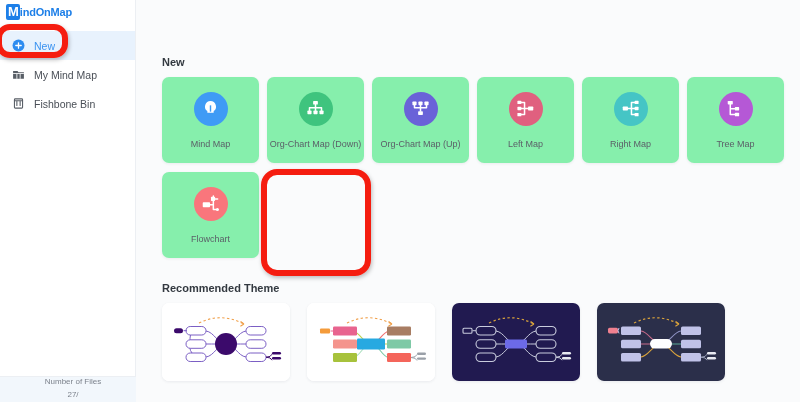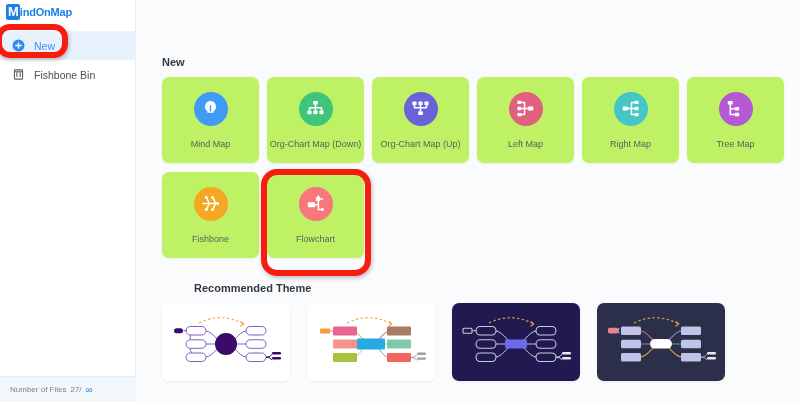--- a/index.html
+++ b/index.html
@@ -45,51 +45,52 @@
   .nav-label { white-space: nowrap; }
 
   .file-counter {
     position: absolute; left: 0; bottom: 0;
     width: 136px; height: 26px;
     background: #f2f7fc;
     display: flex; align-items: center; gap: 4px;
     padding-left: 10px;
     font-size: 8px; color: #7c828c;
     border-top: 1px solid #eceff3;
+    flex-direction: column;
   }
   .file-counter .inf { color: #2d8cf0; font-size: 10px; line-height: 8px; }
 
   
   .main {
     flex: 1; height: 402px; background: #fafbfc;
     padding: 56px 0 0 26px; position: relative; overflow: hidden;
   }
   .section-title {
     font-size: 11px; font-weight: bold; color: #333940;
     margin-bottom: 9px;
   }
   .card-row { display: flex; gap: 8px; }
   .card {
     width: 97px; height: 86px;
-    background: #bef264; border-radius: 7px;
+    background: #86efac; border-radius: 7px;
     box-shadow: 0 1px 3px rgba(30,40,60,0.07);
     display: flex; flex-direction: column;
     align-items: center; justify-content: center;
     cursor: pointer;
   }
   .card-ico {
     width: 34px; height: 34px; border-radius: 50%;
     display: flex; align-items: center; justify-content: center;
     margin-bottom: 13px;
   }
   .card-ico svg { display:block; }
   .card-label { font-size: 9px; color: #5b6068; white-space: nowrap; }
 
   .row2 { margin-top: 9px; }
-  .theme-title { margin-top: 24px; margin-bottom: 9px; margin-left: 32px; }
+  .theme-title { margin-top: 24px; margin-bottom: 9px; }
 
   .theme-row { display: flex; gap: 17px; }
   .theme-card {
     width: 128px; height: 78px; border-radius: 7px;
     box-shadow: 0 1px 3px rgba(30,40,60,0.08);
     overflow: hidden; cursor: pointer; background:#fff;
     position: relative;
   }
   .theme-card svg { display:block; width:100%; height:100%; }
 
@@ -122,20 +123,31 @@
         <span class="nav-ico">
           <svg width="13" height="13" viewBox="0 0 24 24">
               <circle cx="12" cy="12" r="11" fill="#2d8cf0"></circle>
               <rect x="10.8" y="5.8" width="2.4" height="12.4" rx="1.1" fill="#fff"></rect>
               <rect x="5.8" y="10.8" width="12.4" height="2.4" rx="1.1" fill="#fff"></rect>
             </svg>
         </span>
         <span class="nav-label">New</span>
       </div>
 
+      <div class="nav-item">
+        <span class="nav-ico">
+          <svg width="13" height="13" viewBox="0 0 24 24">
+              <path d="M2 5.5h8.2l1.8 2.2H22V20H2z" fill="#585e66"></path>
+              <rect x="2" y="9.2" width="20" height="1.6" fill="#fafbfc"></rect>
+              <rect x="8.2" y="10.8" width="1.6" height="9.2" fill="#fafbfc"></rect>
+              <rect x="14.2" y="10.8" width="1.6" height="9.2" fill="#fafbfc"></rect>
+            </svg>
+        </span>
+        <span class="nav-label">My Mind Map</span>
+      </div>
 
 
 
       <div class="nav-item">
         <span class="nav-ico">
           <svg width="13" height="13" viewBox="0 0 24 24" fill="none" stroke="#585e66" stroke-width="2">
             <rect x="4.5" y="3.5" width="15" height="17" rx="1.5"></rect>
             <path d="M9 8.5v7M15 8.5v7M4.5 6.8h15" stroke-linecap="round"></path>
           </svg>
         </span>
@@ -228,34 +240,20 @@
               <rect x="11.2" y="10.1" width="5.4" height="4.4" rx="0.8" fill="#fff"></rect>
               <rect x="11.2" y="17.4" width="5.4" height="4.4" rx="0.8" fill="#fff"></rect>
             </svg>
         </span>
         <span class="card-label">Tree Map</span>
       </div>
     </div>
 
     <div class="card-row row2">
 
-      <div class="card">
-        <span class="card-ico" style="background:#f5a623">
-          <svg width="19" height="19" viewBox="0 0 24 24" stroke="#fff" stroke-width="1.9" fill="none" stroke-linecap="round">
-            <path d="M2.5 12h19"></path>
-            <path d="M7 4.5L10.5 12M15 4.5L18.5 12M7 19.5L10.5 12M15 19.5L18.5 12"></path>
-            <circle cx="6.6" cy="4.2" r="1.8" fill="#fff" stroke="none"></circle>
-            <circle cx="14.6" cy="4.2" r="1.8" fill="#fff" stroke="none"></circle>
-            <circle cx="6.6" cy="19.8" r="1.8" fill="#fff" stroke="none"></circle>
-            <circle cx="14.6" cy="19.8" r="1.8" fill="#fff" stroke="none"></circle>
-            <circle cx="21" cy="12" r="1.8" fill="#fff" stroke="none"></circle>
-          </svg>
-        </span>
-        <span class="card-label">Fishbone</span>
-      </div>
 
       <div class="card">
         <span class="card-ico" style="background:#f9767c">
           <svg width="19" height="19" viewBox="0 0 24 24">
             <rect x="2.2" y="10.4" width="9.2" height="6.4" rx="0.9" fill="#fff"></rect>
             <path d="M11.4 13.6h4.2M15.6 2.6v17M15.6 6.4h5.4M15.6 19.6h5.4" stroke="#fff" stroke-width="1.9" fill="none" stroke-linecap="round"></path>
             <rect x="12.6" y="3.6" width="5.2" height="5.2" rx="0.9" fill="#fff"></rect>
             <circle cx="20.8" cy="19.6" r="1.9" fill="#fff"></circle>
           </svg>
         </span>

